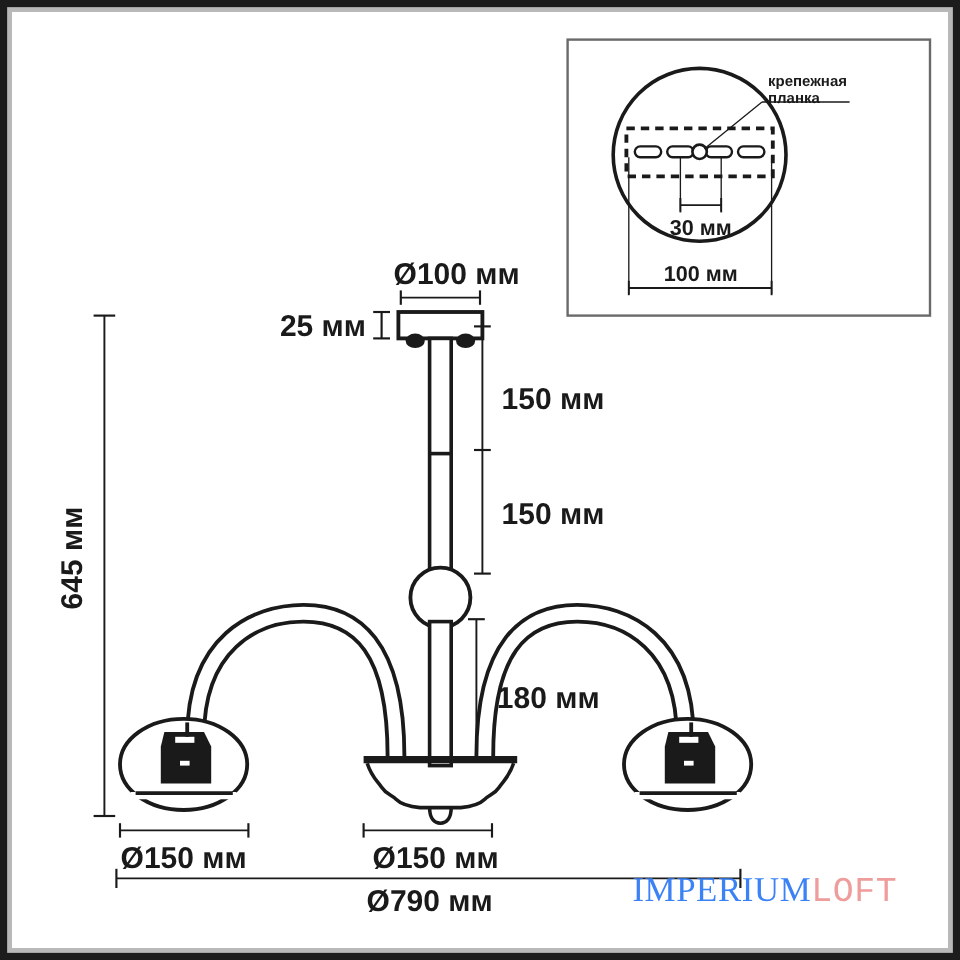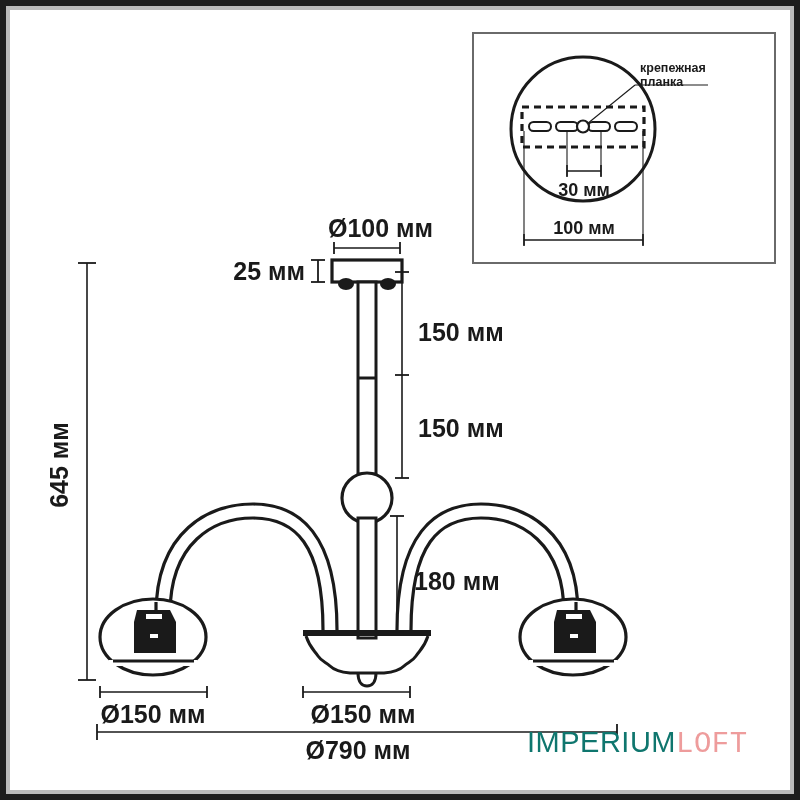--- a/index.html
+++ b/index.html
@@ -57,21 +57,21 @@
   }
   .wm {
     position: absolute;
     left: 527px;
     top: 726px;
     font-family: "Liberation Sans", sans-serif;
     font-size: 29px;
     letter-spacing: 0.5px;
     white-space: nowrap;
   }
-  .wm-a { color: #0f766e; }
+  .wm-a { color: #3b82f6; font-family: Liberation Serif, serif; }
   .wm-b { color: #ee9c9c; font-family: Liberation Mono, monospace; }
 </style>
 </head>
 <body>
 
 <div id="page">
 
   <div id="canvas-area">
 
     <svg class="drawing" width="780" height="780" viewBox="0 0 780 780">

